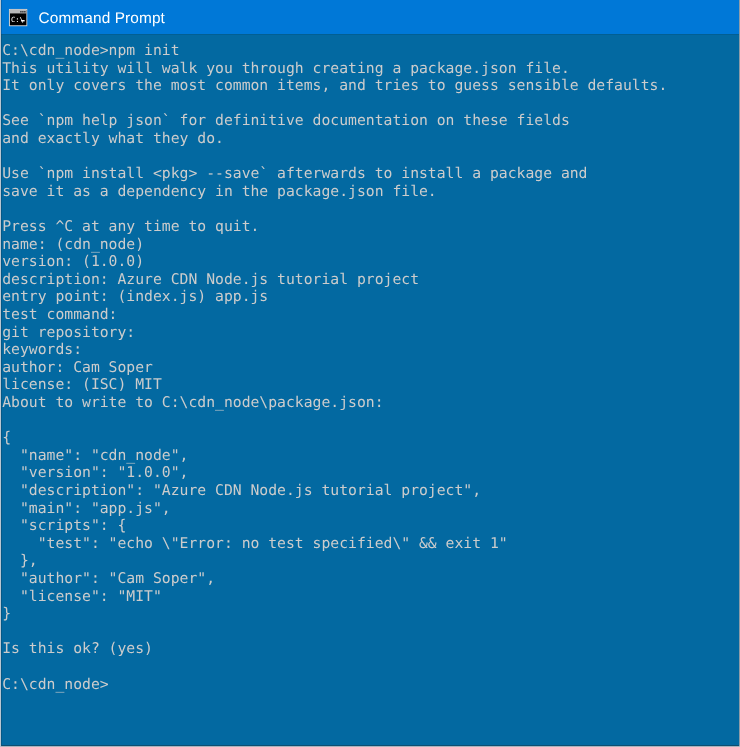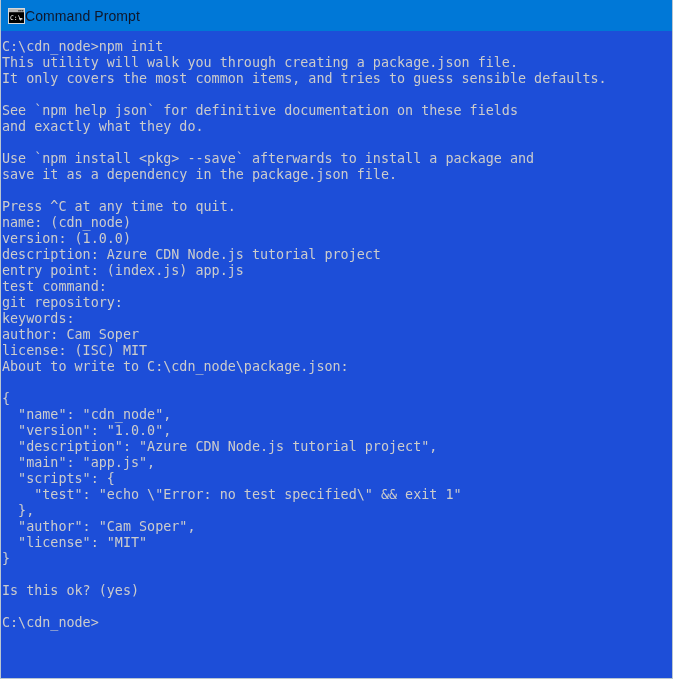--- a/index.html
+++ b/index.html
@@ -41,32 +41,33 @@
   }
 
   .app-icon {
     width: 17px;
     height: 16px;
     flex: 0 0 auto;
     display: block;
   }
 
   .title-text {
-    color: #0f172a;
+    margin-left: 10px;
+    color: #ffffff;
     font-family: "Liberation Sans", sans-serif;
     font-size: 14px;
     line-height: 16px;
     letter-spacing: 0.1px;
     white-space: nowrap;
   }
 
   
   .terminal {
     flex: 1 1 auto;
-    background: #1d4ed8;
+    background: #0369a1;
     padding: 8px 0 0 1px;
     box-sizing: border-box;
     overflow: hidden;
     position: relative;
   }
 
   .console-output {
     margin: 0;
     padding: 0;
     color: #cccccc;

